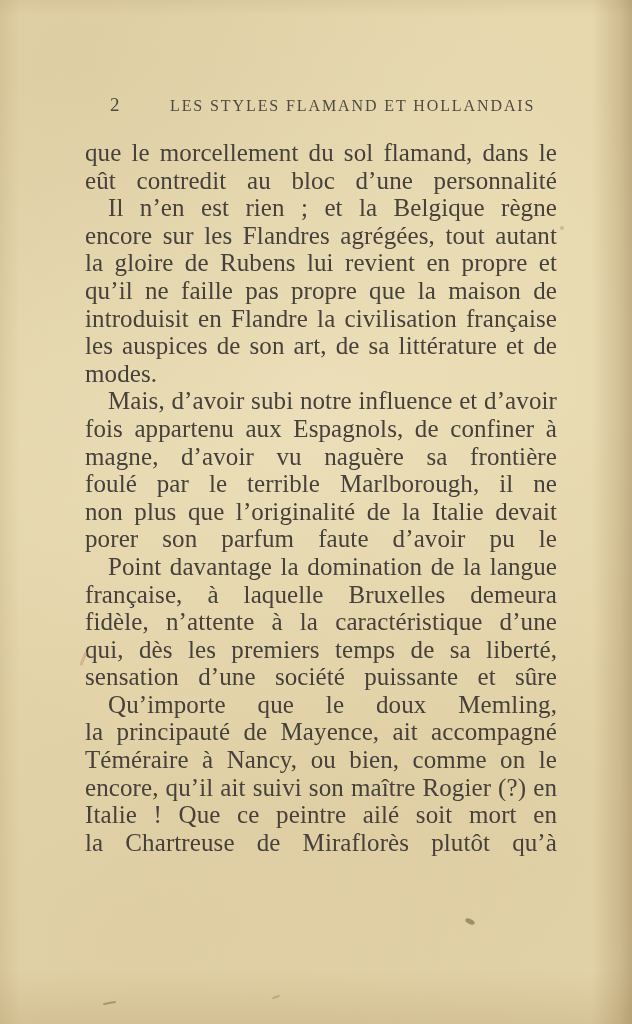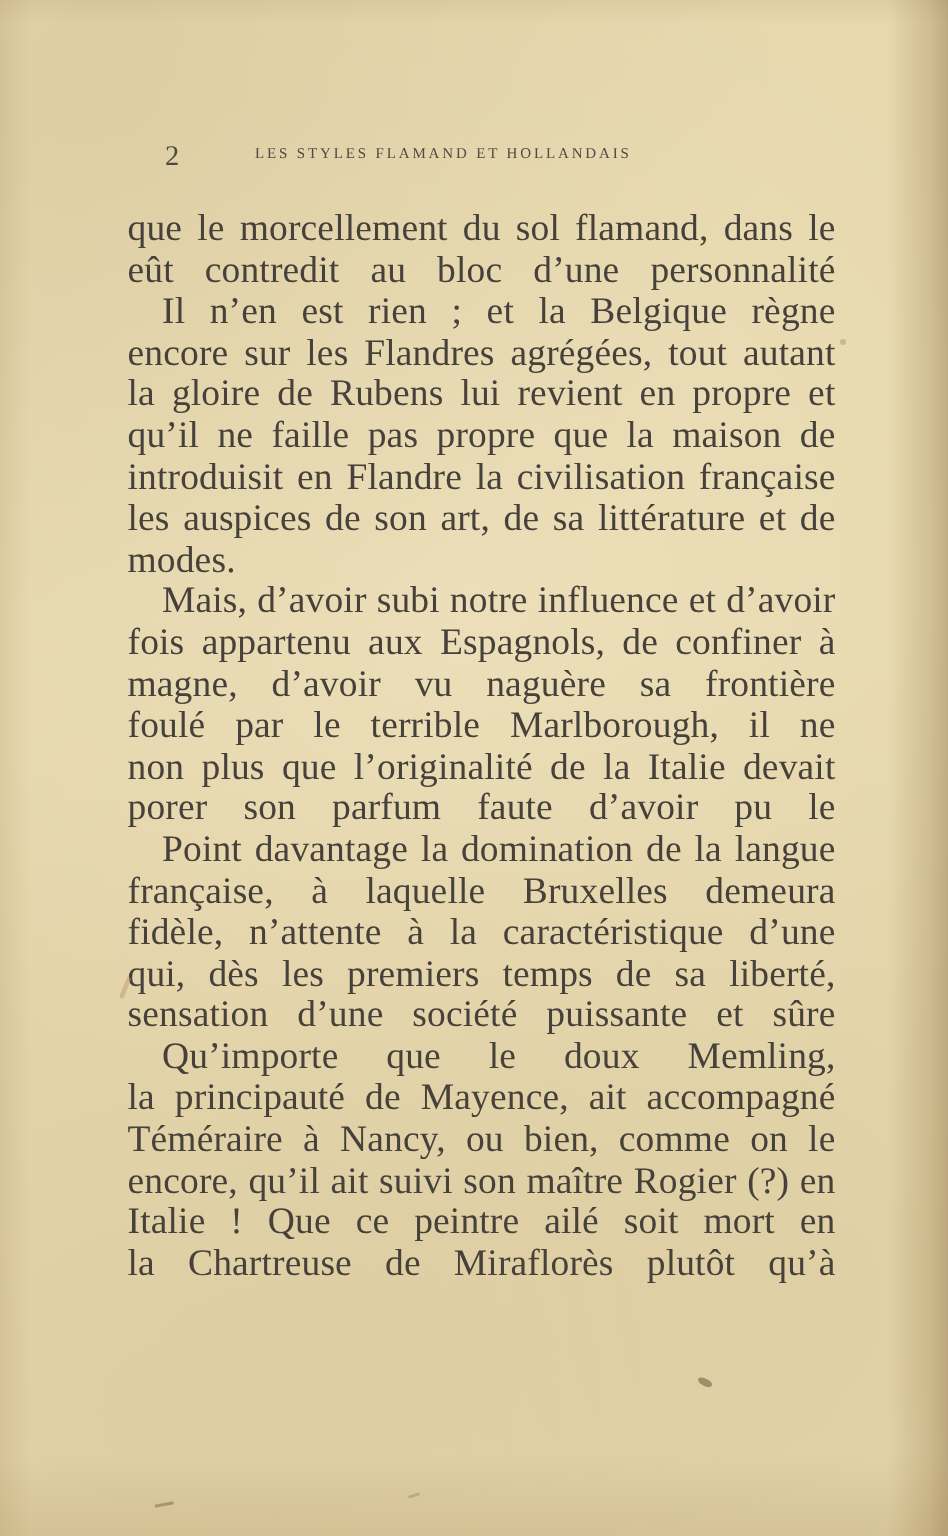--- a/index.html
+++ b/index.html
@@ -34,21 +34,21 @@
   }
   .page-number{
     position:absolute;
     left:25px;top:0;
     font-size:19px;
     letter-spacing:.5px;
   }
   .running-title{
     position:absolute;
     left:85px;top:3px;
-    font-size:10px;
+    font-size:16px;
     letter-spacing:1.9px;
     white-space:nowrap;
   }
   .body-text{
     position:absolute;
     top:139px;left:85px;width:472px;
     font-size:25px;
     line-height:27.6px;
     color:var(--ink);
     letter-spacing:.1px;

